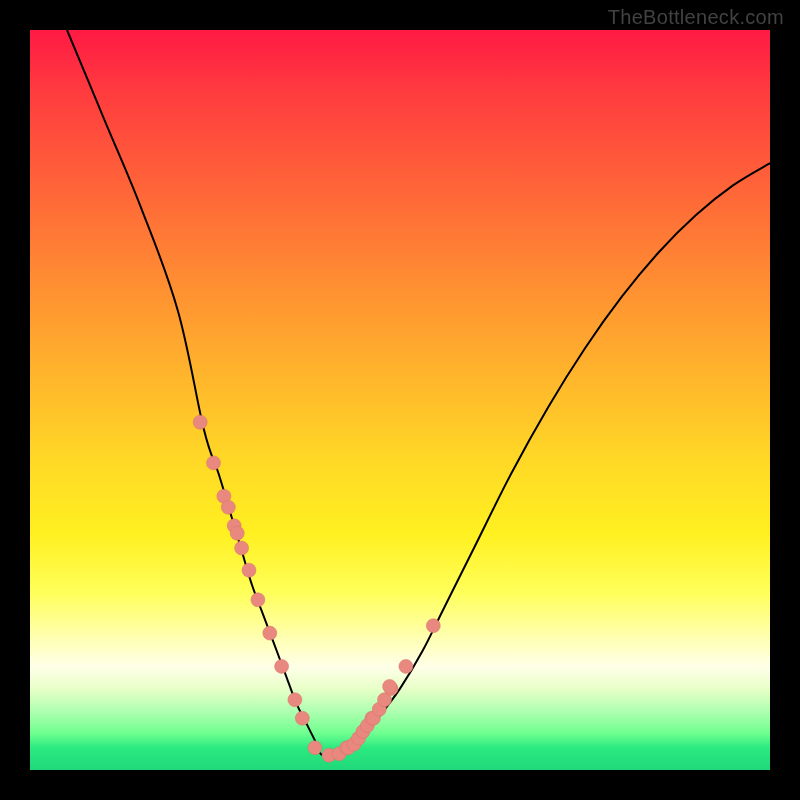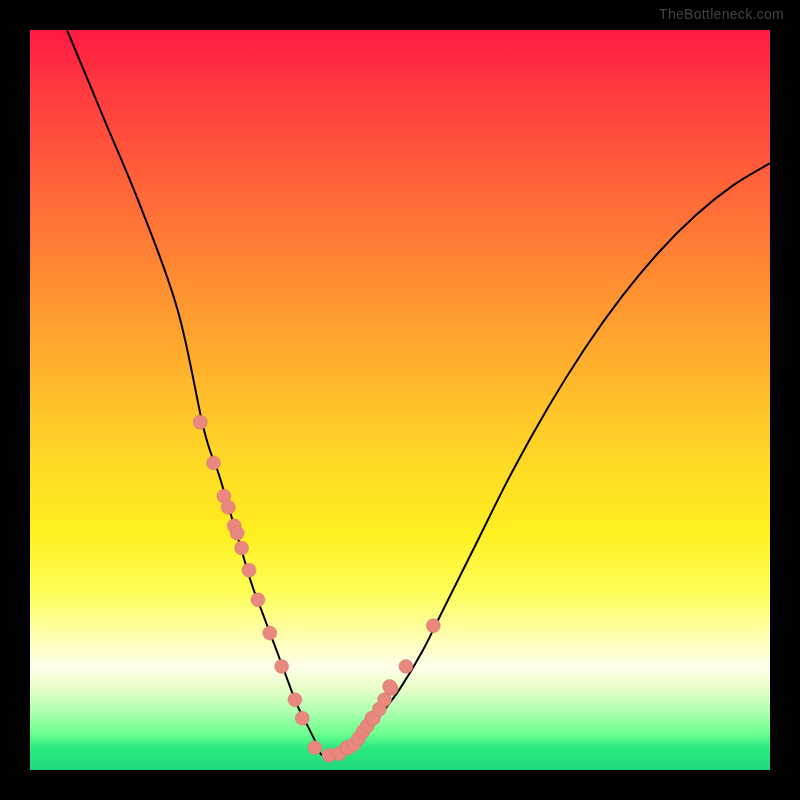--- a/index.html
+++ b/index.html
@@ -34,21 +34,21 @@
       #70ff90 95%,
       #2bea80 97%,
       #20d87a 100%
     );
   }
   .watermark {
     position: absolute;
     top: 6px;
     right: 16px;
     color: #424242;
-    font-size: 14px;
+    font-size: 20px;
     font-weight: 500;
     letter-spacing: 0.3px;
   }
   svg.plot {
     position: absolute;
     left: 30px;
     top: 30px;
     width: 740px;
     height: 740px;
     overflow: visible;

